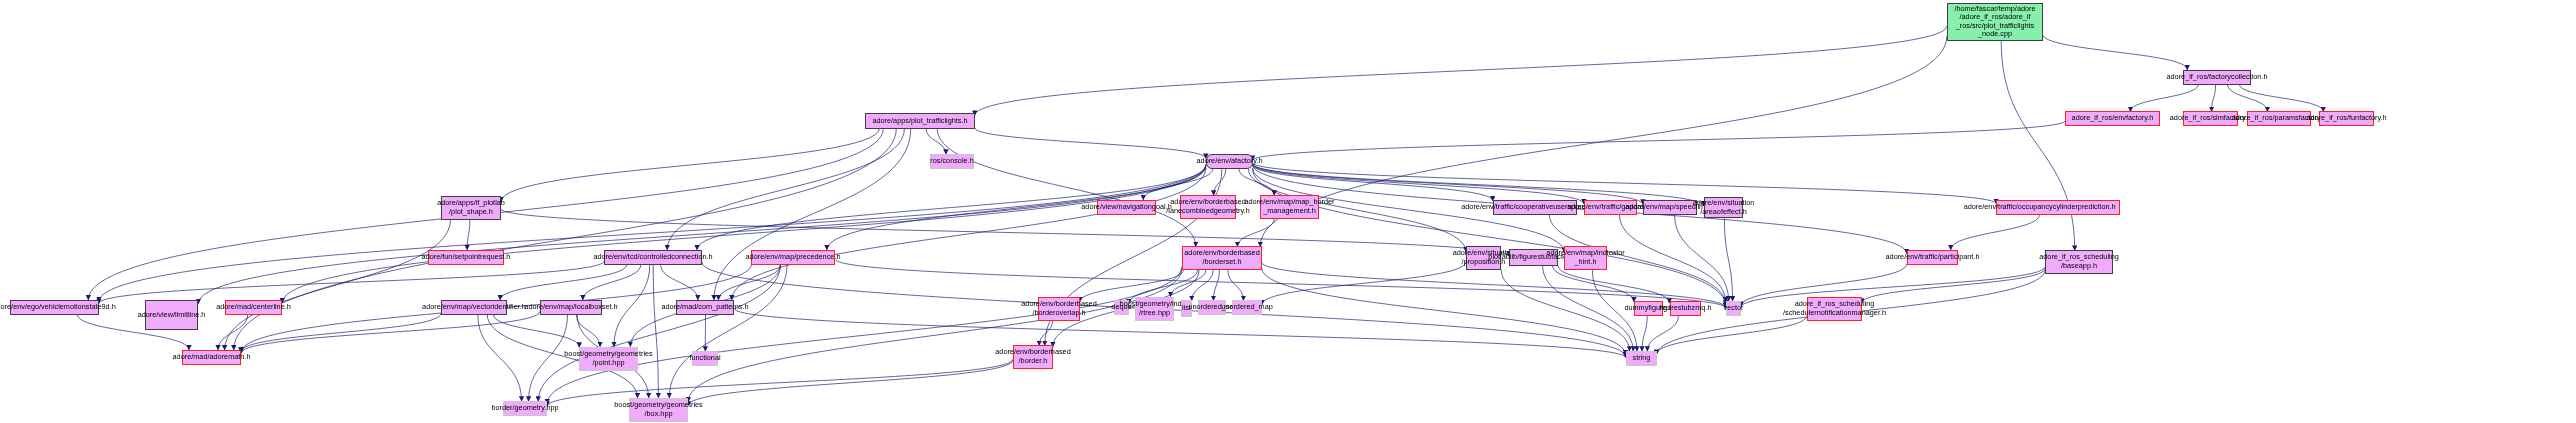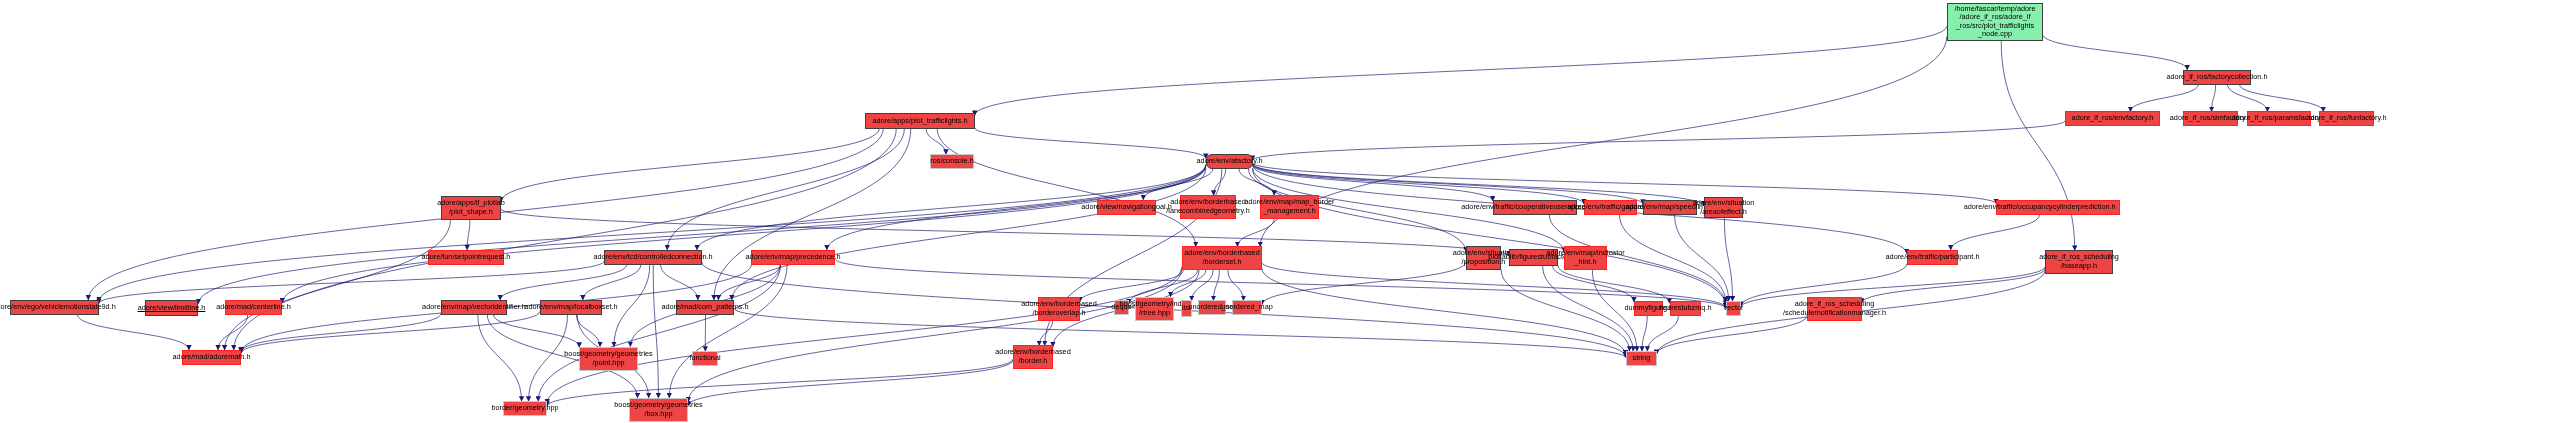--- a/index.html
+++ b/index.html
@@ -1,19 +1,19 @@
 <!DOCTYPE html>
 <html style="font-size:9px"><head>
 <meta charset="utf-8">
 <style>
   html,body{margin:0;padding:0;background:#ffffff;}
   body{width:2576px;height:423px;overflow:hidden;position:relative;font-family:"Liberation Sans",sans-serif;}
   #graph{position:absolute;left:0;top:0;width:2576px;height:423px;}
   #edges{position:absolute;left:0;top:0;}
-  .node{position:absolute;box-sizing:border-box;background:#ef4444;display:flex;align-items:center;justify-content:center;text-align:center;font-size:7.3px;line-height:8.4px;color:#000;white-space:pre;padding:0 3.4px;cursor:pointer;}
+  .node{position:absolute;box-sizing:border-box;background:#f0abfc;display:flex;align-items:center;justify-content:center;text-align:center;font-size:7.3px;line-height:8.4px;color:#000;white-space:pre;padding:0 3.4px;cursor:pointer;}
   .node.black{border:1.1px solid #404040;}
   .node.red{border:1.1px solid #ff2020;}
   .node.gray{border:1.1px solid #c8c8c8;cursor:default;}
   .node.root{border:1.1px solid #404040;background:#bfbfbf;}
   .node span{display:block;}
 </style>
 </head>
 <body>
 
 <div id="graph">
@@ -154,21 +154,21 @@
 /borderset.h</span></div>
       <div class="node black" style="left: 1466px; top: 246px; width: 35px; height: 23.6px;"><span>adore/env/situation
 /proposition.h</span></div>
       <div class="node black" style="left: 1509px; top: 249px; width: 49px; height: 17px;"><span>plotlablib/figurestubfactory.h</span></div>
       <div class="node red" style="left: 1564px; top: 246px; width: 43px; height: 23.6px;"><span>adore/env/map/indicator
 _hint.h</span></div>
       <div class="node red" style="left: 1907px; top: 250px; width: 51px; height: 14.6px;"><span>adore/env/traffic/participant.h</span></div>
       <div class="node black" style="left: 2045px; top: 250px; width: 68px; height: 23.6px;"><span>adore_if_ros_scheduling
 /baseapp.h</span></div>
       <div class="node black" style="left: 9.6px; top: 300px; width: 89px; height: 14.6px;"><span>adore/env/ego/vehiclemotionstate9d.h</span></div>
-      <div class="node black" style="left: 145px; top: 300px; width: 53px; height: 16px; text-decoration: underline;"><span>adore/view/limitline.h</span></div>
+      <div class="node black" style="left: 145px; top: 300px; width: 53px; height: 30px;"><span>adore/view/limitline.h</span></div>
       <div class="node red" style="left: 225px; top: 300px; width: 57px; height: 14.6px;"><span>adore/mad/centerline.h</span></div>
       <div class="node black" style="left: 441px; top: 300px; width: 66px; height: 14.6px;"><span>adore/env/map/vectoridentifier.h</span></div>
       <div class="node black" style="left: 540px; top: 300px; width: 62px; height: 14.6px;"><span>adore/env/map/localboxset.h</span></div>
       <div class="node black" style="left: 676px; top: 300px; width: 58px; height: 14.6px;"><span>adore/mad/com_patterns.h</span></div>
       <div class="node red" style="left: 1038px; top: 297px; width: 42px; height: 23.6px;"><span>adore/env/borderbased
 /borderoverlap.h</span></div>
       <div class="node gray" style="left: 1114px; top: 300px; width: 15px; height: 14.6px;"><span>deque</span></div>
       <div class="node gray" style="left: 1135px; top: 297px; width: 39px; height: 23.6px;"><span>boost/geometry/index
 /rtree.hpp</span></div>
       <div class="node gray" style="left: 1181px; top: 300px; width: 10.7px; height: 17px;"><span>list</span></div>

